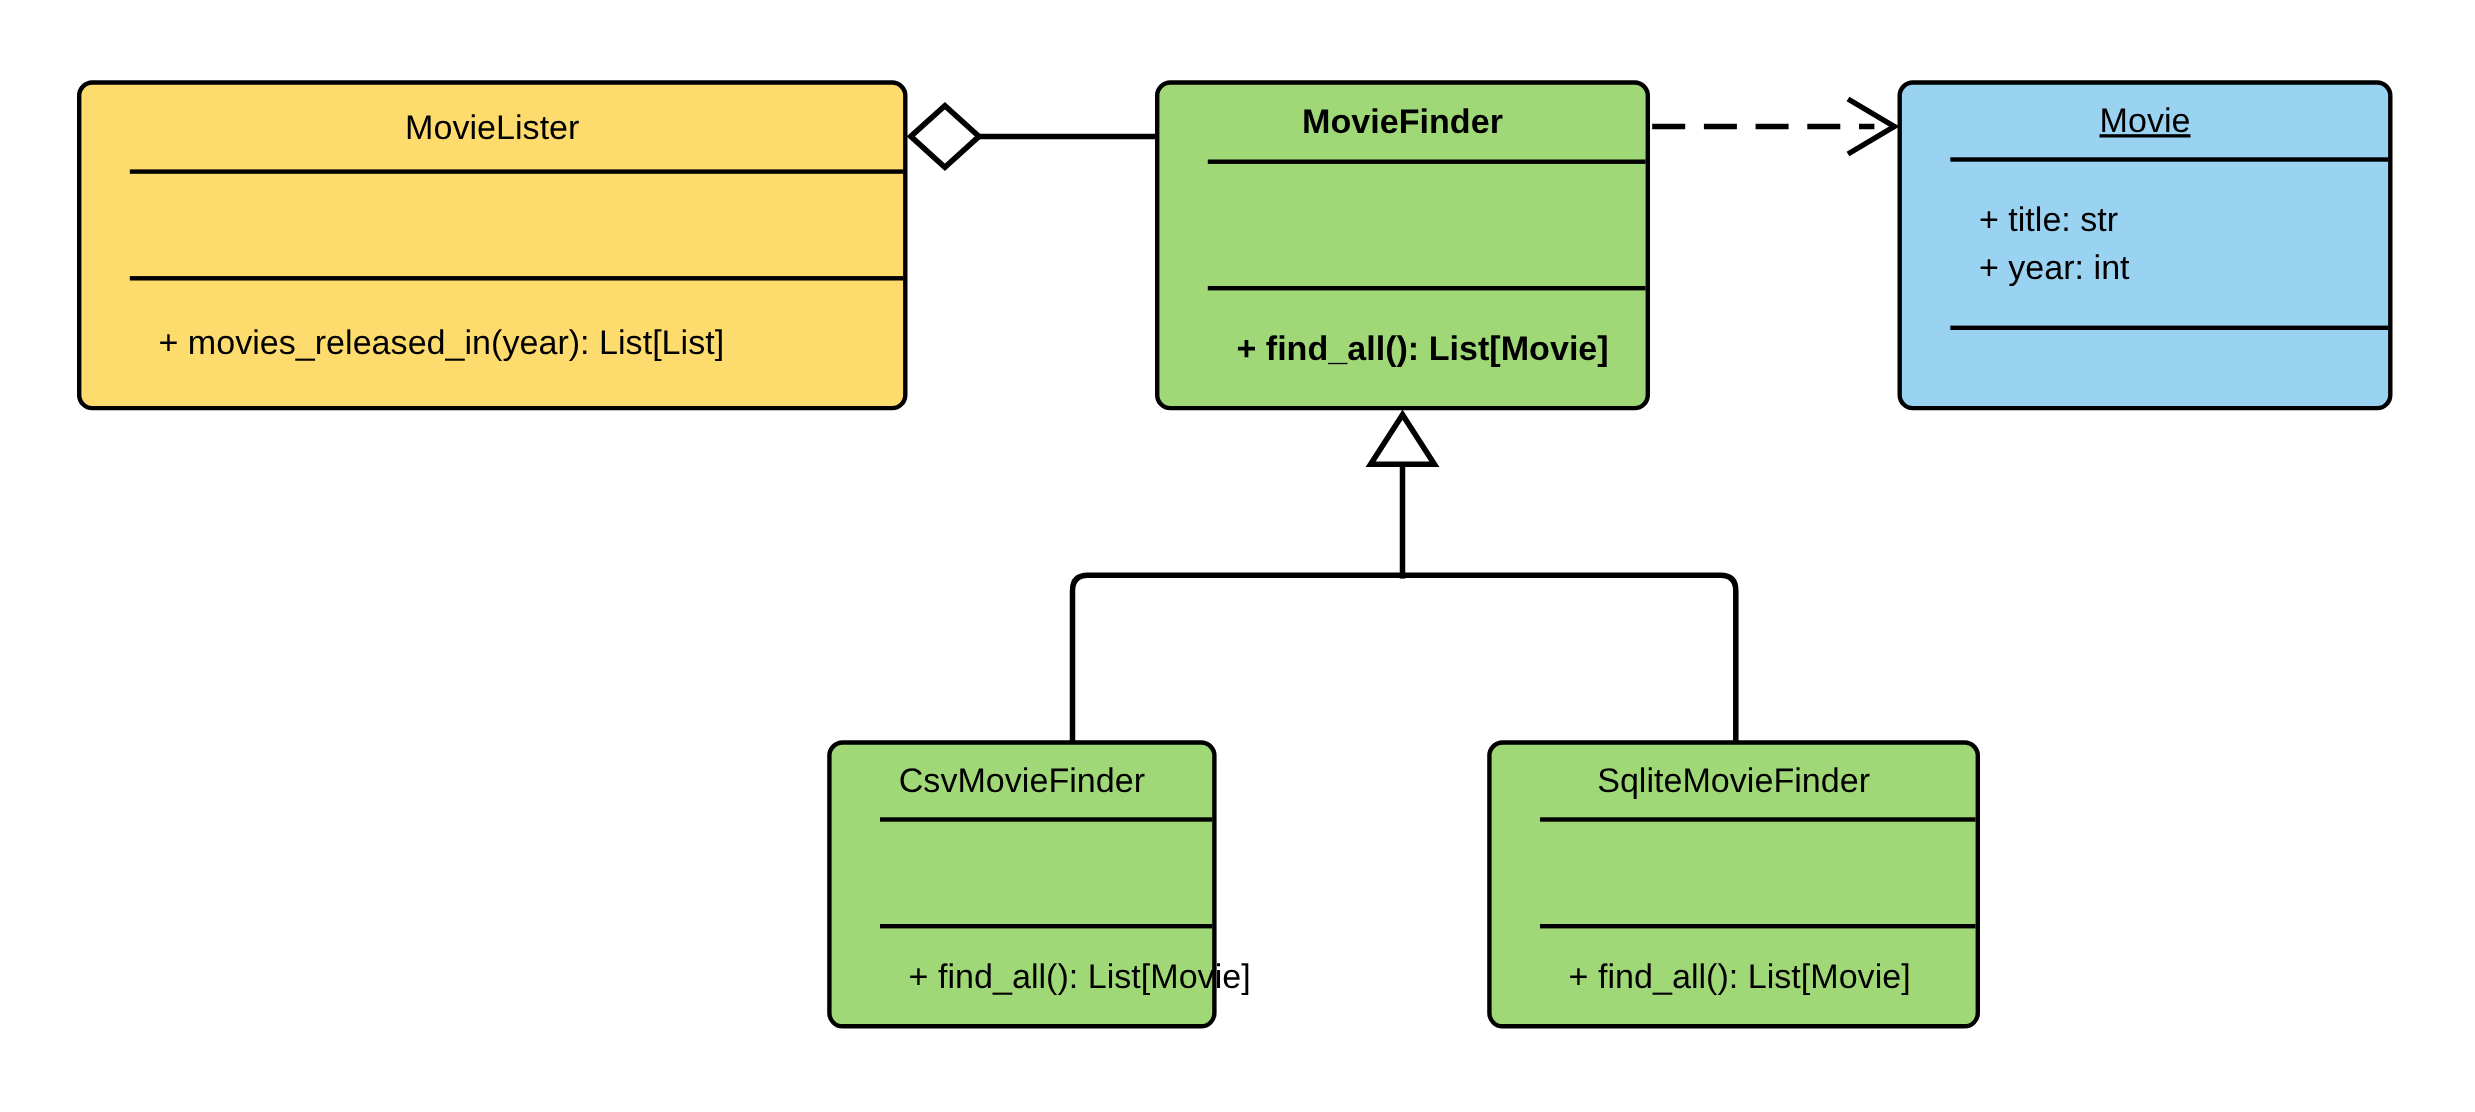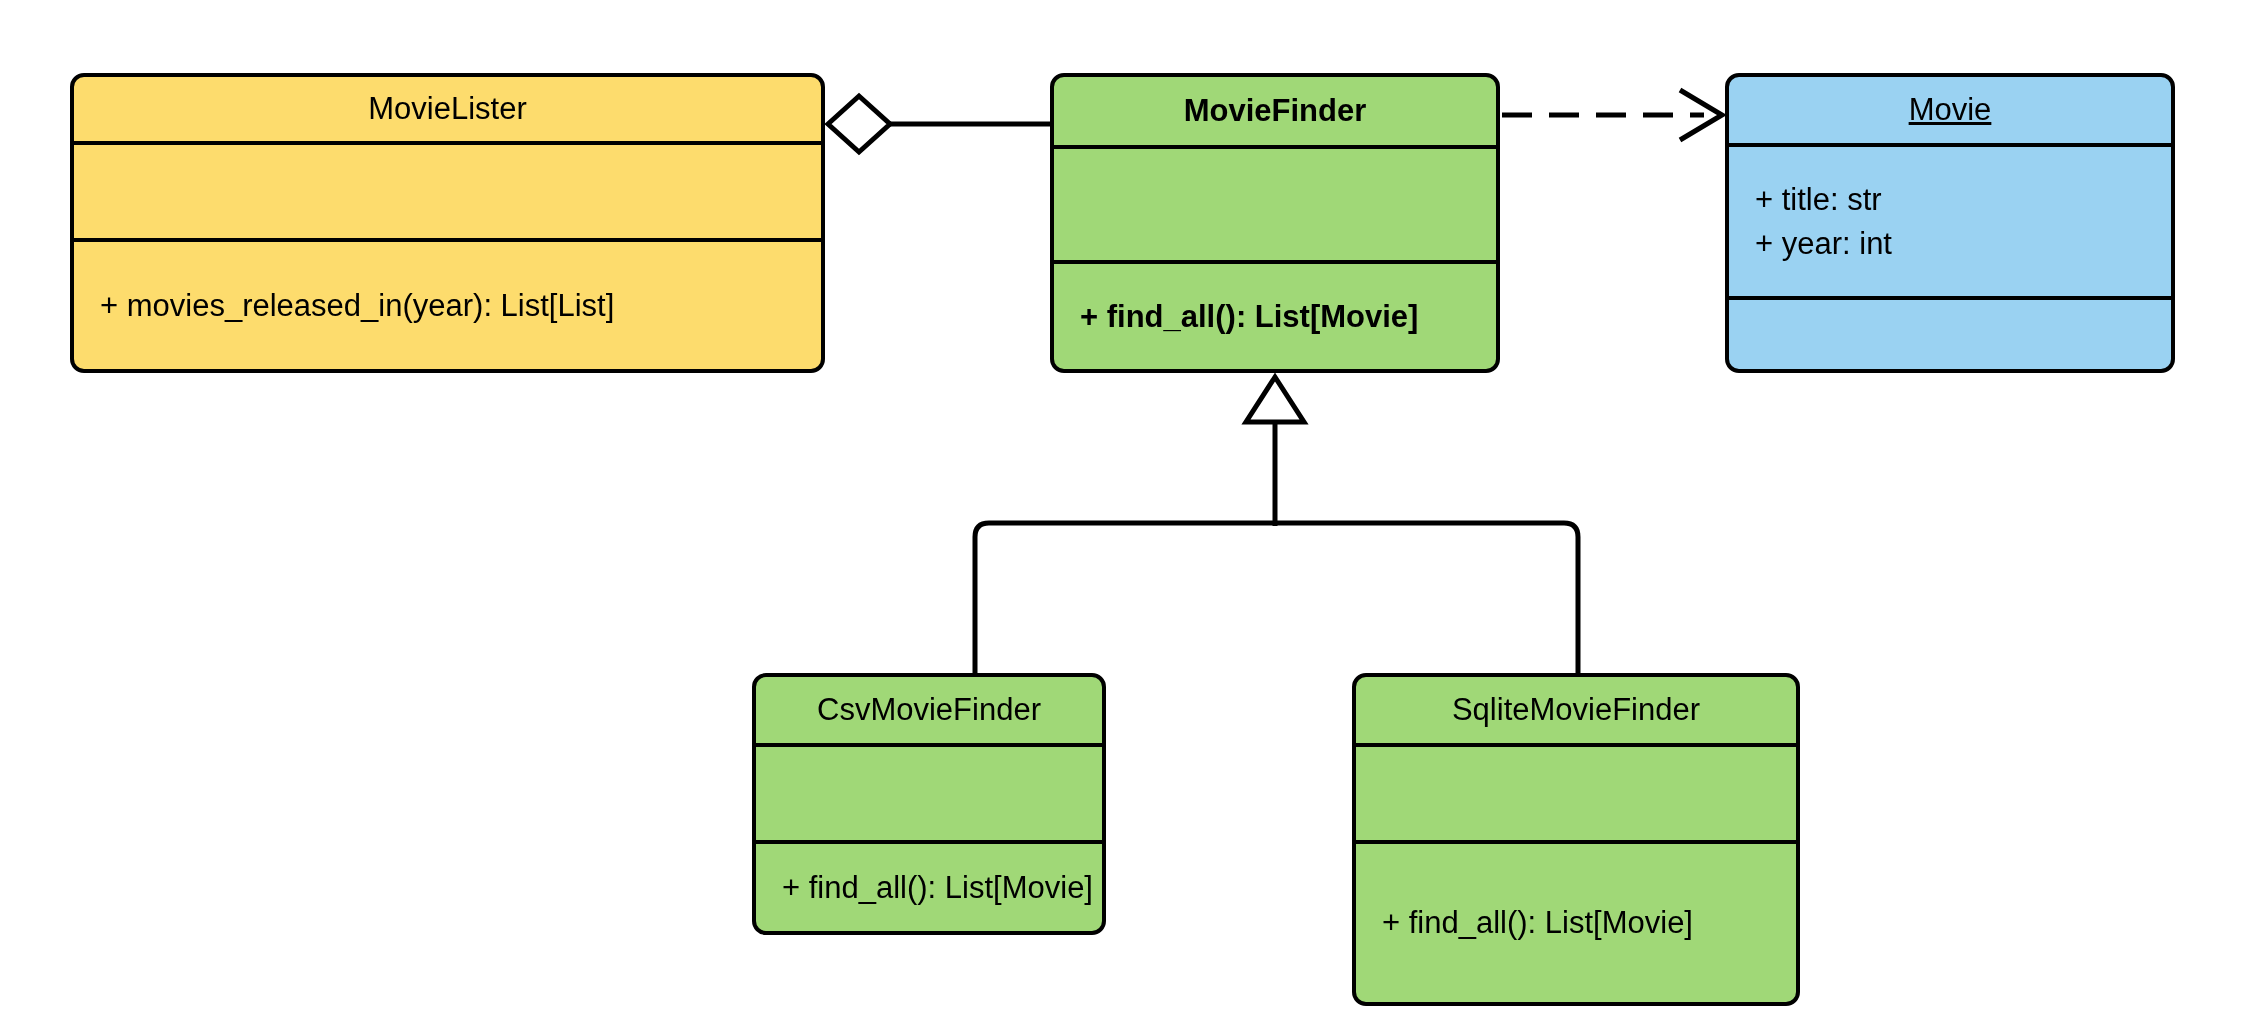--- a/index.html
+++ b/index.html
@@ -33,41 +33,42 @@
     display:flex; align-items:center; justify-content:center;
     font-size:31px;
   }
   .members-compartment {
     border-top:4px solid #000;
     display:flex; flex-direction:column; justify-content:center;
     padding:0 12px 0 26px;
     font-size:31px;
     line-height:44px;
     white-space:nowrap;
+    margin-left:44px;
   }
   .methods-compartment { flex:1; }
 
   
   .pos-movielister { left:70px;  top:73px;  width:755px; height:300px; }
-  .pos-movielister   .title-compartment { height:64px;border-radius:17px; }
+  .pos-movielister   .title-compartment { height:77px;border-radius:17px; }
   .pos-movielister   .attrs { height:97px; }
 
   .pos-moviefinder { left:1050px; top:73px; width:450px; height:300px;font-weight:bold; }
   .pos-moviefinder   .title-compartment { height:68px; }
   .pos-moviefinder   .attrs { height:115px; }
 
   .pos-movie { left:1725px; top:73px; width:450px; height:300px; }
   .pos-movie         .title-compartment { height:66px;text-decoration:underline; }
   .pos-movie         .attrs { height:153px; }
 
   .pos-csvmoviefinder { left:752px; top:673px; width:354px; height:262px; }
   .pos-csvmoviefinder .title-compartment { height:66px; }
   .pos-csvmoviefinder .attrs { height:97px; }
 
-  .pos-sqlitemoviefinder { left:1352px; top:673px; width:448px; height:333px; }
+  .pos-sqlitemoviefinder { left:1352px; top:673px; width:448px; height:262px; }
   .pos-sqlitemoviefinder .title-compartment { height:66px; }
   .pos-sqlitemoviefinder .attrs { height:97px; }
 </style>
 </head>
 <body>
 
 <div class="stage">
 
   <svg class="connector-layer" viewBox="0 0 2250 1011">
 

